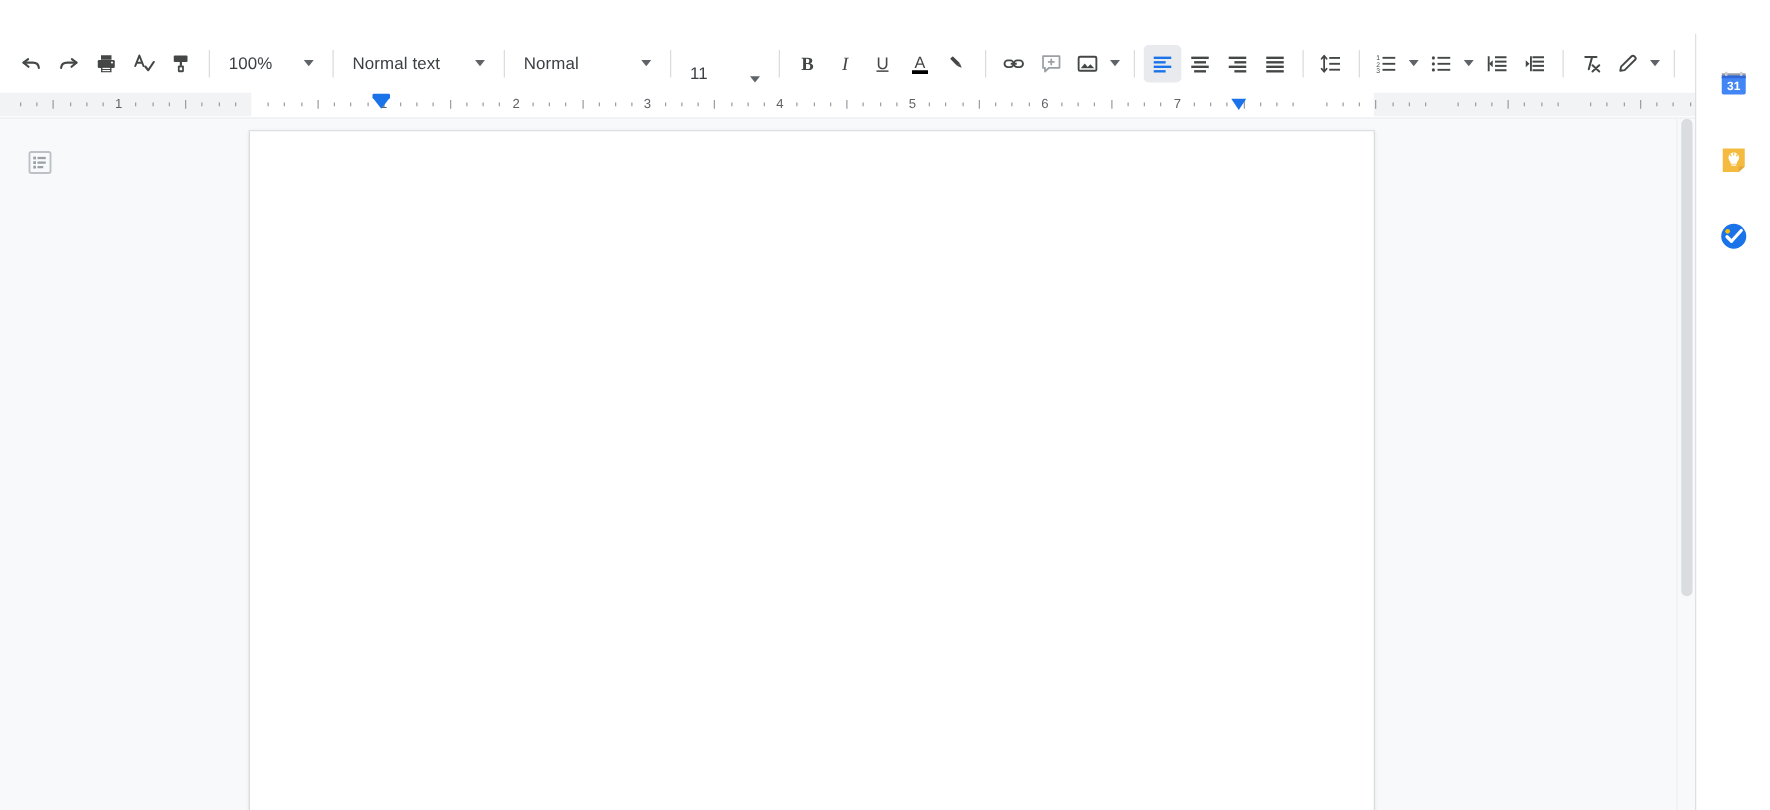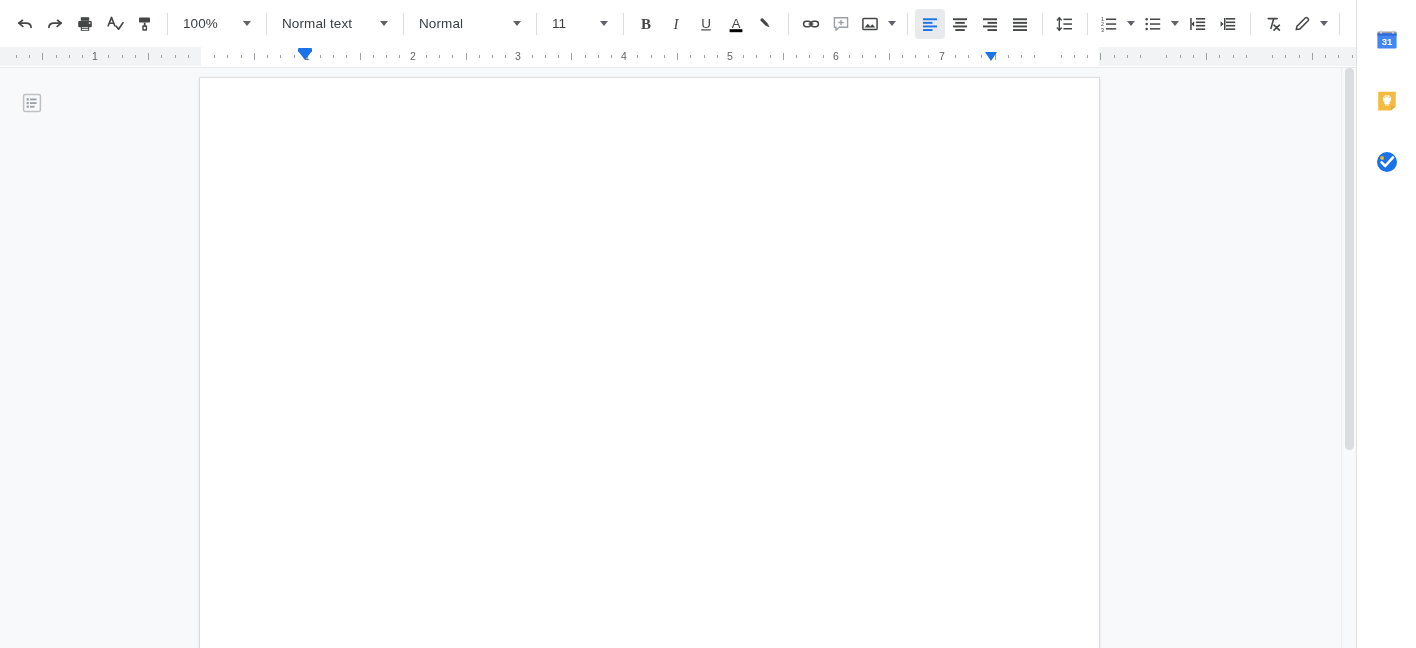--- a/index.html
+++ b/index.html
@@ -11,20 +11,21 @@
     overflow: hidden;
     background: #ffffff;
     font-family: "Liberation Sans", sans-serif;
   }
 
   #app {
     position: relative;
     width: 1416px;
     height: 524px;
     background: #ffffff;
+    margin-top: 27px;
   }
 
   
   .toolbar {
     position: absolute;
     left: 0;
     top: 0;
     width: 1356px;
     height: 47px;
     background: #ffffff;
@@ -76,21 +77,21 @@
     margin-left: auto;
     padding-left: 8px;
     padding-right: 6px;
     display: flex;
     align-items: center;
   }
 
   .dd-zoom { width: 74px; }
   .dd-style { width: 112px; justify-content: space-between; }
   .dd-font { width: 108px; }
-  .dd-size { width: 62px; }
+  .dd-size { width: 62px; align-items: flex-end; }
 
   .tb-split {
     height: 30px;
     display: flex;
     align-items: center;
     border-radius: 4px;
     cursor: pointer;
     flex: 0 0 auto;
   }
   .tb-split .ico {

